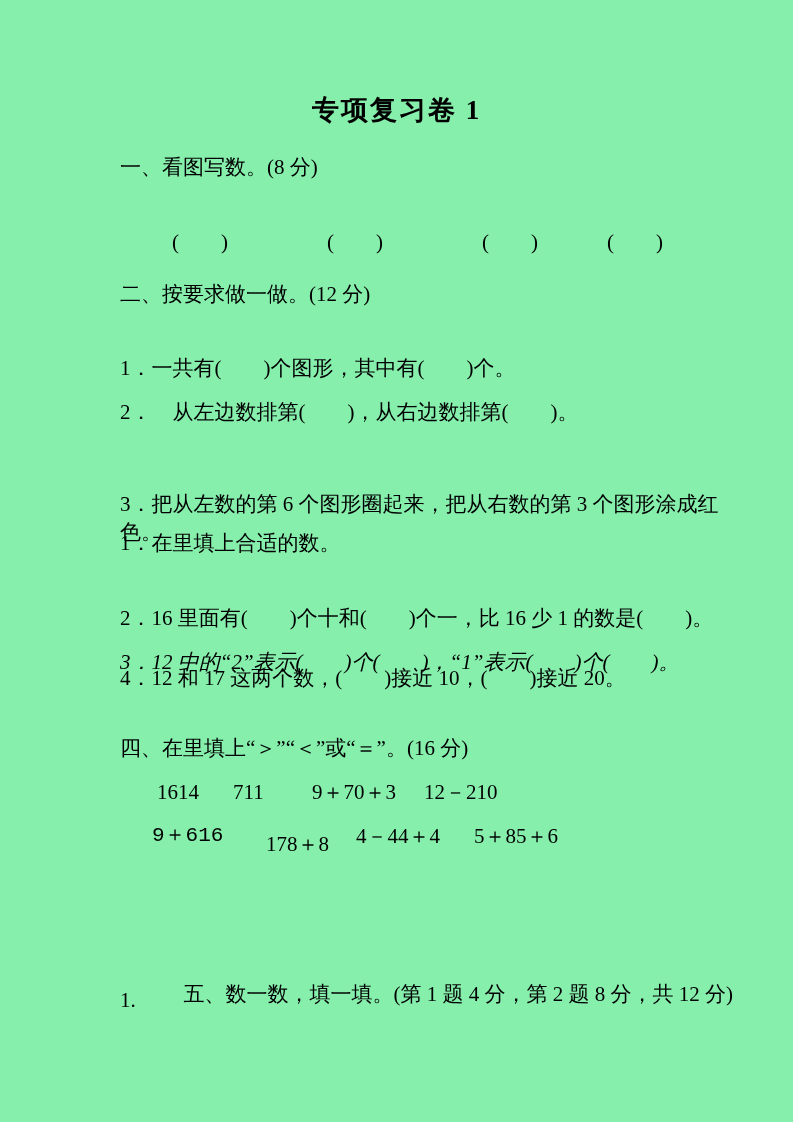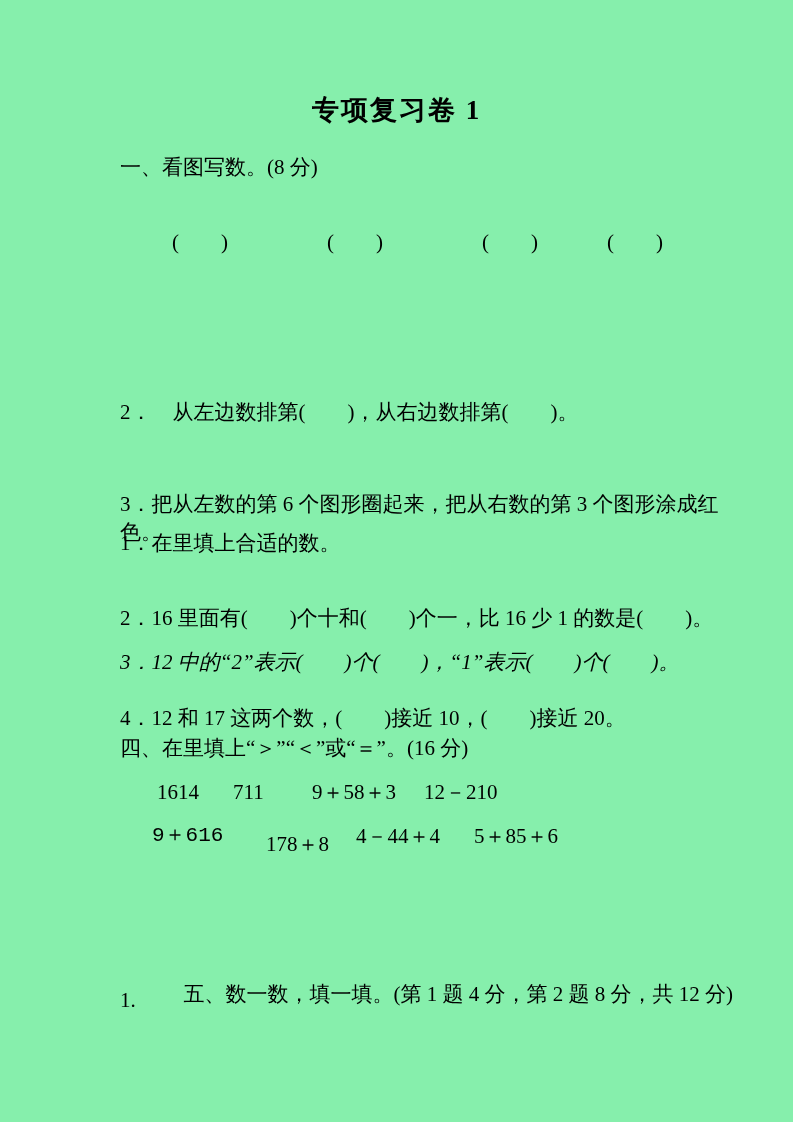--- a/index.html
+++ b/index.html
@@ -57,36 +57,38 @@
 
   <div class="line" style="top:153px;">一、看图写数。(8 分)</div>
 
   <div class="row" style="top:228px;">
     <span class="blank-0">(　　)</span>
     <span class="blank-1">(　　)</span>
     <span class="blank-2">(　　)</span>
     <span class="blank-3">(　　)</span>
   </div>
 
+  <div class="line" style="top:280px;">二、按要求做一做。(12 分)</div>
 
+  <div class="line" style="top:354px;">1．一共有(　　)个图形，其中有(　　)个。</div>
   <div class="line" style="top:398px;">2．　从左边数排第(　　)，从右边数排第(　　)。</div>
   <div class="line" style="top:442px;margin-top:48px;">3．把从左数的第 6 个图形圈起来，把从右数的第 3 个图形涂成红色。</div>
 
 
   <div class="line" style="top:529px;">1．在里填上合适的数。</div>
   <div class="line" style="top:604px;font-family:Liberation Serif, serif;">2．16 里面有(　　)个十和(　　)个一，比 16 少 1 的数是(　　)。</div>
   <div class="line" style="top:648px;font-style:italic;">3．12 中的“2”表示(　　)个(　　)，“1”表示(　　)个(　　)。</div>
-  <div class="line" style="top:704px;">4．12 和 17 这两个数，(　　)接近 10，(　　)接近 20。</div>
+  <div class="line" style="top:664px;">4．12 和 17 这两个数，(　　)接近 10，(　　)接近 20。</div>
 
   <div class="line" style="top:734px;">四、在里填上“＞”“＜”或“＝”。(16 分)</div>
 
   <div class="row" style="top:778px;">
     <span class="e0-0">1614</span>
     <span class="e0-1">711</span>
-    <span class="e0-2">9＋58＋3</span>
+    <span class="e0-2">9＋70＋3</span>
     <span class="e0-3">12－210</span>
   </div>
 
   <div class="row" style="top:822px;">
     <span class="e1-0">9＋616</span>
     <span class="e1-1">178＋8</span>
     <span class="e1-2">4－44＋4</span>
     <span class="e1-3">5＋85＋6</span>
   </div>
 

